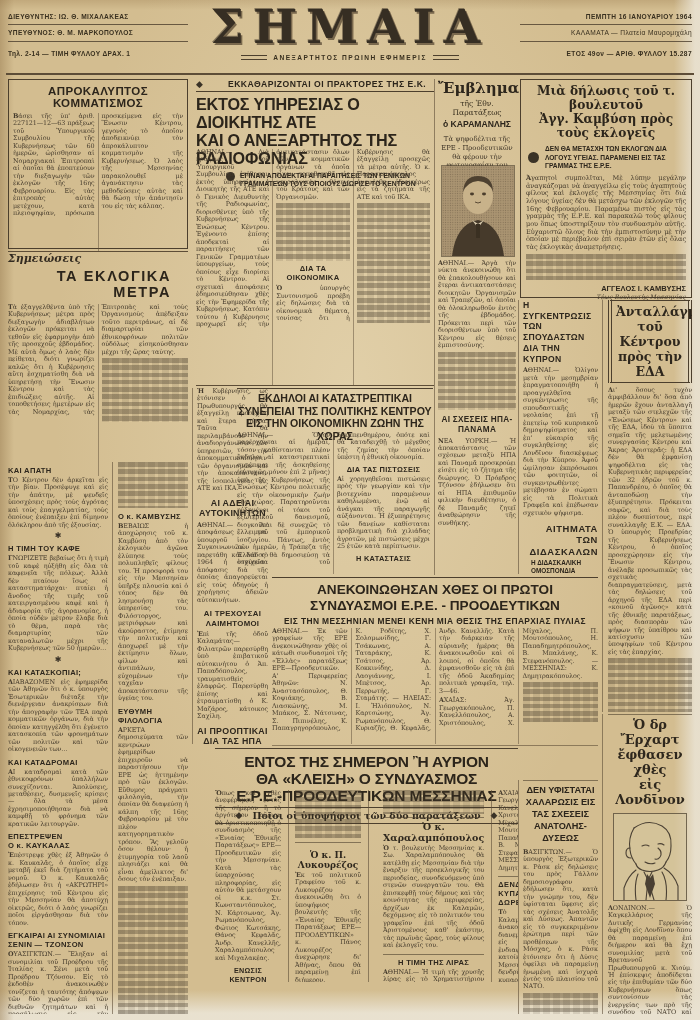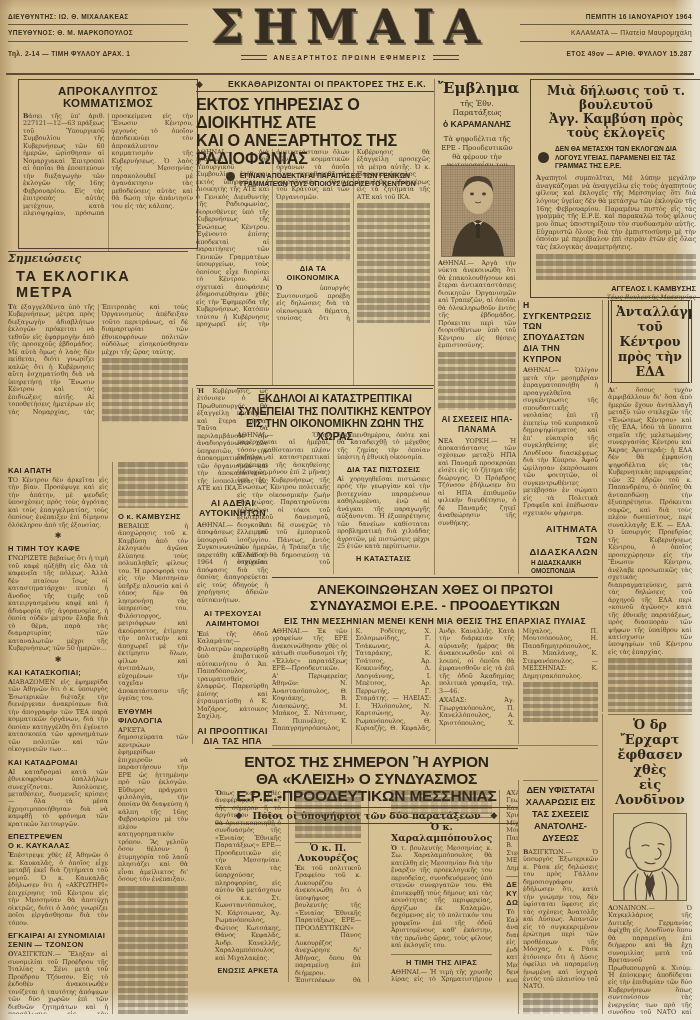--- a/index.html
+++ b/index.html
@@ -30,21 +30,21 @@
   .vruleL{border-left:1px solid rgba(93,77,55,.6);}
   .cols2{column-count:2;column-gap:7px;column-rule:1px solid rgba(93,77,55,.5);}
   .cols3{column-count:3;column-gap:7px;column-rule:1px solid rgba(93,77,55,.5);}
   .cols4{column-count:4;column-gap:8px;column-rule:1px solid rgba(93,77,55,.5);}
   .kickline{display:flex;align-items:center;gap:5px;border-bottom:1.4px solid #4c3f2d;padding-bottom:2px;}
   .dot{width:9px;height:9px;border-radius:50%;background:#3a3226;flex:0 0 auto;}
   .dia{color:#3a3226;font-size:9px;line-height:1;}
   .star{text-align:center;color:#3a3226;font-size:8px;margin:2px 0;}
   .notehd{font-family:"Liberation Sans",sans-serif;font-weight:bold;font-size:7.6px;
           text-align:left;color:#2e271d;margin:4px 0 2px;letter-spacing:.3px;}
-  .boxed{border:1.2px solid #4c3f2d;margin-left:10px;}
+  .boxed{border:1.2px solid #4c3f2d;}
   .sig{font-family:"Liberation Sans",sans-serif;font-weight:bold;font-size:7.5px;color:#2e271d;text-align:right;}
   .sig2{font-size:6.2px;font-style:italic;color:#453b2c;text-align:right;}
   .mh-small{font-family:"Liberation Sans",sans-serif;font-size:6.6px;font-weight:bold;
             color:#39301f;letter-spacing:.4px;}
   .hrule{height:1px;background:rgba(76,63,45,.8);}
 </style>
 </head>
 <body>
 
 <div id="paper">
@@ -144,21 +144,21 @@
       <span style="">Ἀγαπητοὶ συμπολῖται,</span>
       <span>Μὲ λύπην μεγάλην ἀναγκάζομαι νὰ ἀναγγείλω εἰς τοὺς ἀγαπητοὺς φίλους καὶ ἐκλογεῖς τῆς Μεσσηνίας ὅτι διὰ λόγους ὑγείας δὲν θὰ μετάσχω τῶν ἐκλογῶν τῆς 16ης Φεβρουαρίου. Παραμένω πιστὸς εἰς τὰς γραμμὰς τῆς Ε.Ρ.Ε. καὶ παρακαλῶ τοὺς φίλους μου ὅπως ὑποστηρίξουν τὸν συνδυασμὸν αὐτῆς. Εὐχαριστῶ ὅλους διὰ τὴν ἐμπιστοσύνην μὲ τὴν ὁποίαν μὲ περιέβαλον ἐπὶ σειρὰν ἐτῶν εἰς ὅλας τὰς ἐκλογικὰς ἀναμετρήσεις.</span>
     </div>
     <div class="tx" style="height:26px;"></div>
     <div class="sig" style="margin-top:4px;">ΑΓΓΕΛΟΣ Ι. ΚΑΜΒΥΣΗΣ</div>
     <div class="sig2">Τέως Βουλευτὴς Μεσσηνίας</div>
   </div>
 
   <div class="abs" style="left:8px;top:252px;width:180px;">
     <div style="font-family:'DejaVu Serif',serif;font-style:italic;font-weight:bold;font-size:11px;color:#332b20;">Σημειώσεις</div>
-    <div class="hd" style="font-size:14.5px;text-align:left;letter-spacing:1.6px;margin:3px 8px 4px;">ΤΑ ΕΚΛΟΓΙΚΑ ΜΕΤΡΑ</div>
+    <div class="hd" style="font-size:14.5px;text-align:right;letter-spacing:1.6px;margin:3px 17px 4px;">ΤΑ ΕΚΛΟΓΙΚΑ ΜΕΤΡΑ</div>
     <div class="b cols2" style="height:172px;overflow:hidden;">
       <span>Τὰ ἐξαγγελθέντα ὑπὸ τῆς Κυβερνήσεως μέτρα πρὸς διεξαγωγὴν ἀδιαβλήτων ἐκλογῶν πρόκειται νὰ τεθοῦν εἰς ἐφαρμογὴν ἀπὸ τῆς προσεχοῦς ἑβδομάδος. Μὲ αὐτὰ ὅμως ὁ λαὸς δὲν πείθεται, διότι γνωρίζει καλῶς ὅτι ἡ Κυβέρνησις αὕτη ἐσχηματίσθη διὰ νὰ ὑπηρετήσῃ τὴν Ἕνωσιν Κέντρου καὶ τὰς ἐπιδιώξεις αὐτῆς. Αἱ τοποθετήσεις ἡμετέρων εἰς τὰς Νομαρχίας, τὰς Ἐπιτροπὰς καὶ τοὺς Ὀργανισμοὺς ἀπέδειξαν τοῦτο περιτράνως, αἱ δὲ διαμαρτυρίαι τῶν ἐθνικοφρόνων πολιτῶν οὐδόλως εἰσηκούσθησαν μέχρι τῆς ὥρας ταύτης.</span>
       <div class="tx" style="height:64px;"></div>
     </div>
   </div>
 
   <div class="abs" style="left:8px;top:462px;width:100px;height:552px;overflow:hidden;">
     <div class="notehd">ΚΑΙ ΑΠΑΤΗ</div>
     <div class="b">ΤΟ Κέντρον δὲν ἀρκεῖται εἰς τὴν βίαν. Προσέφυγε καὶ εἰς τὴν ἀπάτην, μὲ ψευδεῖς ὑποσχέσεις πρὸς τοὺς ἀγρότας καὶ τοὺς ἐπαγγελματίας, τοὺς ὁποίους ἐνέπαιξεν ἐπὶ δίμηνον ὁλόκληρον ἀπὸ τῆς ἐξουσίας.</div>
     <div class="star">✱</div>
@@ -259,29 +259,29 @@
                 border-top:1px solid #4c3f2d;border-bottom:1px solid #4c3f2d;padding:2px 0;">
       <span class="dia">◆</span>
       <span style="font-family:'DejaVu Serif',serif;font-weight:bold;font-size:9.5px;color:#2e271d;">Ποῖοι οἱ ὑποψήφιοι τῶν δύο παρατάξεων</span>
       <span class="dia">◆</span>
     </div>
   </div>
 
   <div class="abs" style="left:215px;top:790px;width:303px;height:192px;overflow:hidden;display:flex;gap:7px;">
     <div style="flex:0 0 66px;">
       <div class="b">Ὅπως καὶ χθὲς ἀνεφέραμεν, ἐντὸς τῆς σήμερον ἢ τὸ ἀργότερον αὔριον θὰ ὁριστικοποιηθῇ ὁ συνδυασμὸς τῆς «Ἑνιαίας Ἐθνικῆς Παρατάξεως» ΕΡΕ—Προοδευτικῶν εἰς τὴν Μεσσηνίαν. Κατὰ τὰς ὑπαρχούσας πληροφορίας, εἰς αὐτὸν θὰ μετάσχουν οἱ κ.κ. Στ. Κωνσταντόπουλος, Ν. Κάρτσωνας, Ἀγ. Ρωμανόπουλος, Φώτιος Κωτσάκης, Θάνος Κεφαλᾶς, Ἀνδρ. Κανελλῆς, Χαραλαμπόπουλος καὶ Μιχαλακέας.</div>
-      <div class="subhd" style="font-size:7.2px;margin:4px 0 2px;">ΕΝΩΣΙΣ ΑΡΚΕΤΑ</div>
+      <div class="subhd" style="font-size:7.2px;margin:4px 0 2px;">ΕΝΩΣΙΣ ΚΕΝΤΡΟΝ</div>
 
     </div>
     <div class="vruleL" style="flex:0 0 66px;padding-left:6px;">
       <div class="tx" style="height:48px;margin-top:0;"></div>
-      <div style="font-family:'DejaVu Serif',serif;font-weight:bold;font-size:9px;color:#2e271d;text-align:center;margin:4px 0 2px;border-top:1px solid rgba(76,63,45,.6);padding-top:0;">Ὁ κ. Π. Λυκουρέζος</div>
+      <div style="font-family:'DejaVu Serif',serif;font-weight:bold;font-size:9px;color:#2e271d;text-align:center;margin:4px 0 2px;border-top:1px solid rgba(76,63,45,.6);padding-top:7px;">Ὁ κ. Π. Λυκουρέζος</div>
       <div class="b">Ἐκ τοῦ πολιτικοῦ Γραφείου τοῦ κ. Λυκουρέζου ἀνεκοινώθη ὅτι ὁ ὑποψήφιος βουλευτὴς τῆς «Ἑνιαίας Ἐθνικῆς Παρατάξεως ΕΡΕ—ΠΡΟΟΔΕΥΤΙΚΩΝ» κ. Πάνος Λυκουρέζος ἀνεχώρησε δι' Ἀθήνας, ὅπου θὰ παραμείνῃ ἐπὶ διήμερον. Ἐπιστρέφων θὰ περιοδεύσῃ τὰς ἐπαρχίας τοῦ νομοῦ, ἀρχόμενος ἐκ τῆς ἐπαρχίας Καλαμῶν, καὶ θὰ ὁμιλήσῃ πρὸς τοὺς ἐκλογεῖς περὶ τῶν προγραμματικῶν θέσεων τῆς παρατάξεως.</div>
     </div>
-    <div class="vruleL" style="flex:0 0 86px;padding-left:22px;">
+    <div class="vruleL" style="flex:0 0 86px;padding-left:14px;">
       <div class="tx" style="height:24px;margin-top:0;"></div>
       <div style="font-family:'DejaVu Serif',serif;font-weight:bold;font-size:9.5px;color:#2e271d;text-align:center;margin:3px 0 2px;border-top:1px solid rgba(76,63,45,.6);padding-top:3px;">Ὁ κ. Χαραλαμπόπουλος</div>
       <div class="b">Ὁ τ. βουλευτὴς Μεσσηνίας κ. Σω. Χαραλαμπόπουλος θὰ κατέλθῃ εἰς Μεσσηνίαν διὰ τὴν ἔναρξιν τῆς προεκλογικῆς του περιοδείας, συνοδευόμενος ὑπὸ στενῶν συνεργατῶν του. Θὰ ἐπισκεφθῇ τοὺς δήμους καὶ τὰς κοινότητας τῆς περιφερείας, ἀρχίζων ἐκ Καλαμῶν, δεχόμενος εἰς τὸ πολιτικόν του γραφεῖον ἐπὶ τῆς ὁδοῦ Ἀριστομένους καθ' ἑκάστην, τὰς πρωϊνὰς ὥρας, τοὺς φίλους καὶ ἐκλογεῖς του.</div>
       <div class="subhd" style="font-size:7.6px;margin:4px 0 2px;border-top:1px solid rgba(76,63,45,.6);padding-top:3px;">Η ΤΙΜΗ ΤΗΣ ΛΙΡΑΣ</div>
       <div class="b">ΑΘΗΝΑΙ.— Ἡ τιμὴ τῆς χρυσῆς λίρας εἰς τὸ Χρηματιστήριον Ἀθηνῶν ἔκλεισε χθὲς εἰς τὰς 305,50.</div>
     </div>
     <div class="vruleL" style="flex:1 1 auto;padding-left:6px;">
       <div class="b">ΑΧΑΪΑΣ: Ἀγ. Γεωργακόπουλος, Π. Κανελλόπουλος, Α. Χριστόπουλος, Χ. Μίχαλος, Π. Μουτσόπουλος, Η. Παπαδημητρόπουλος, Β. Μπαλάνης, Κ. Στεφανόπουλος. — ΜΕΣΣΗΝΙΑΣ: Κ. Δημητρακόπουλος.</div>
       <div class="subhd" style="font-size:7.4px;text-align:left;margin:4px 0 2px;border-top:1px solid rgba(76,63,45,.6);padding-top:3px;letter-spacing:.5px;">ΔΕΝΔΡΥΛΛΙΑ ΚΥΠΑΡΙΣΣΟΥ ΔΩΡΕΑΝ</div>
       <div class="b">Τὸ Δασαρχεῖον Καλαμάτας ἀνακοινοῖ ὅτι θὰ διανεμηθῶσι δωρεὰν εἰς τοὺς ἐνδιαφερομένους κατοίκους τοῦ Νομοῦ Μεσσηνίας δενδρύλλια κυπαρίσσου, μέχρι συμπληρώσεως τοῦ ἀριθμοῦ τῶν 20.000 τεμαχίων. Τὰ δενδρύλλια εὑρίσκονται εἰς τὸ Δασικὸν Φυτώριον Μεσσήνης καὶ ἡ διανομὴ θὰ ἐνεργηθῇ τὴν 16, 17 καὶ 18 Ἰανουαρίου ἐ. ἔτους.</div>

